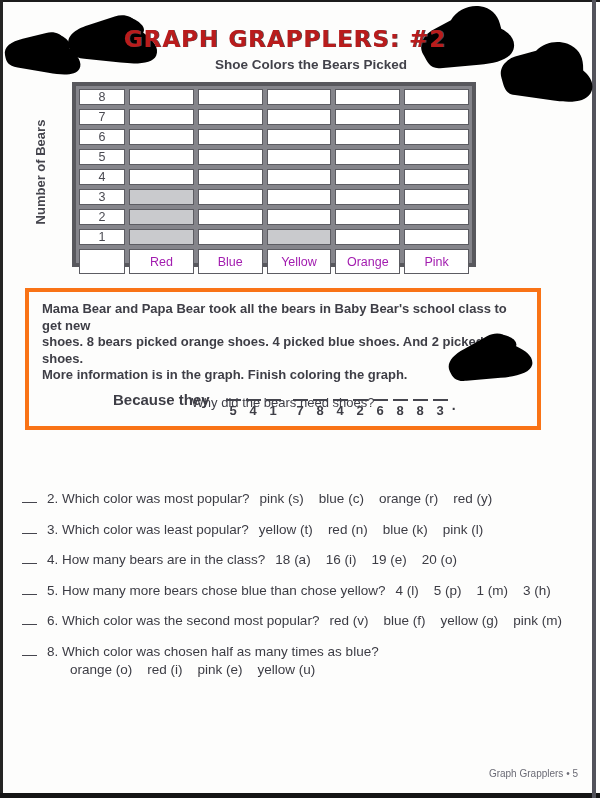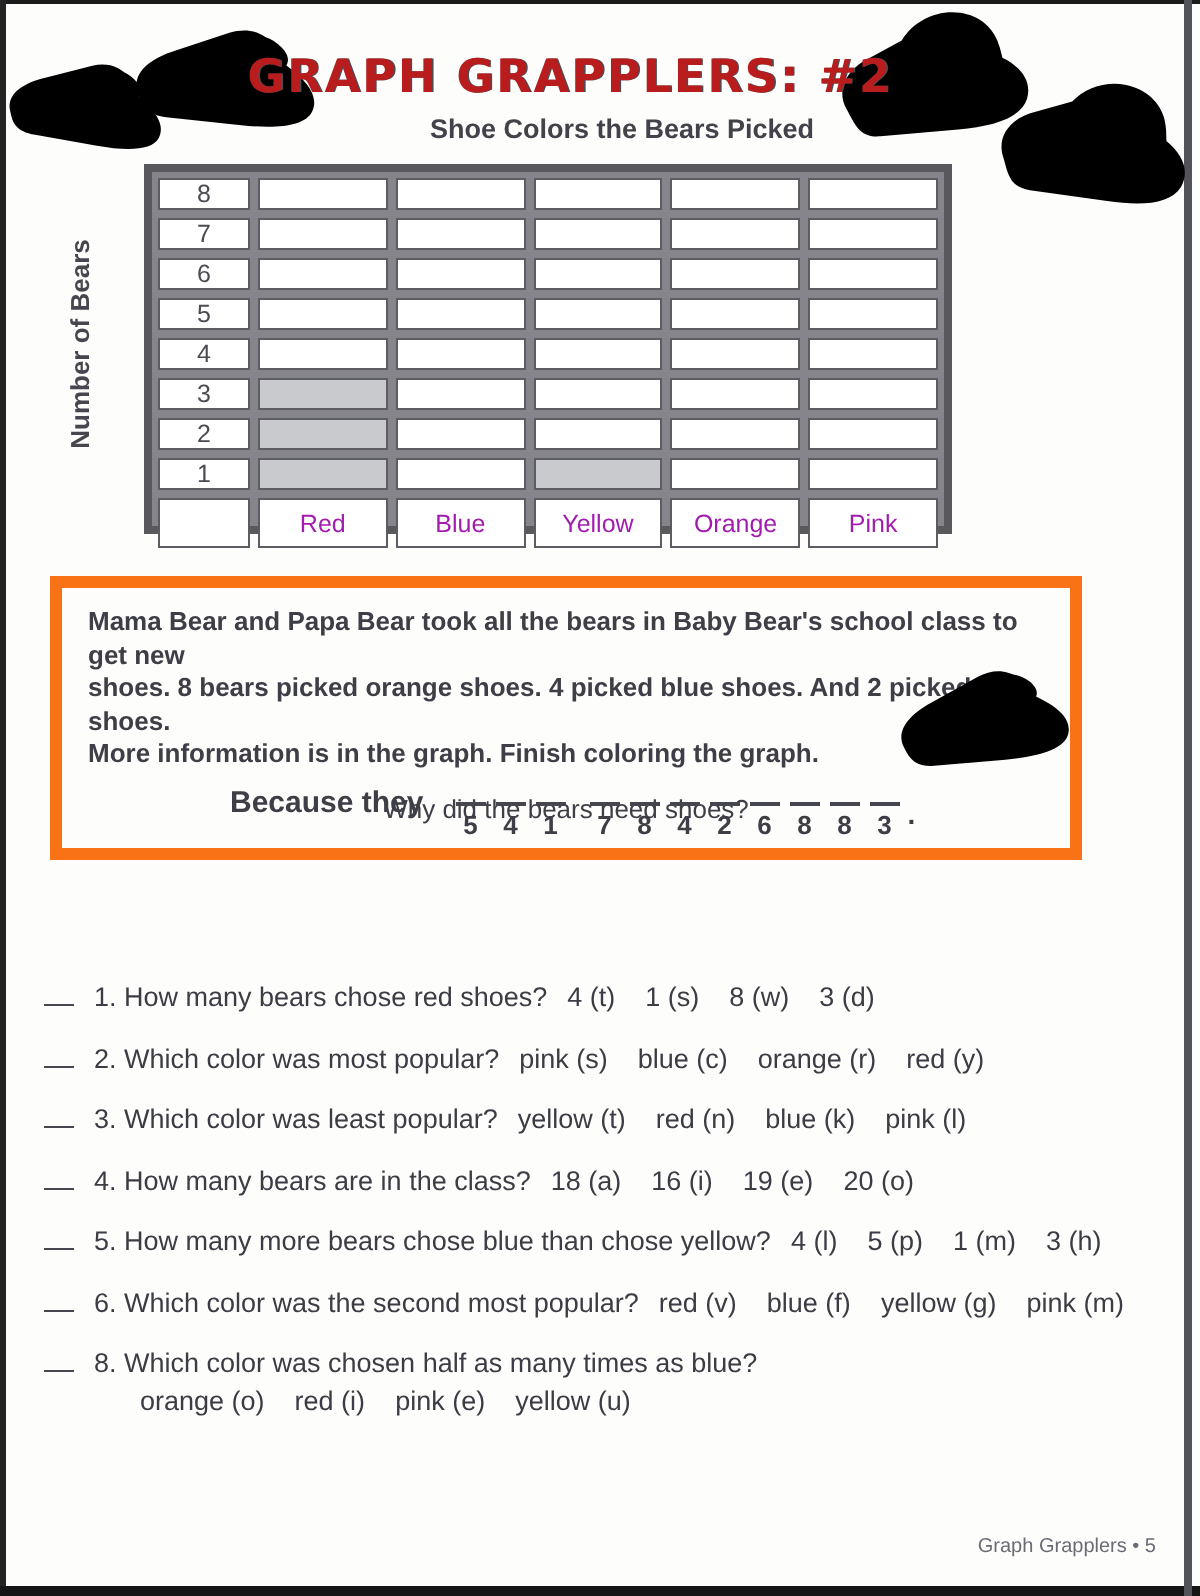--- a/index.html
+++ b/index.html
@@ -23,21 +23,21 @@
          border:4px solid #58585d;background:#85858b;display:grid;
          grid-template-columns:46px repeat(5,1fr);grid-template-rows:repeat(8,1fr) 25px;
          gap:4px;padding:3px;}
   .cell{background:#fff;border:1.5px solid #5c5c62;box-sizing:border-box;
         display:flex;align-items:center;justify-content:center;}
   .cell.shaded{background:#c9cacd;}
   .tick-cell{font-size:12.5px;color:#4a4a52;}
   .label-cell{font-size:12.5px;color:#a21caf;}
   
   .story-box{position:absolute;left:25px;top:288px;width:516px;height:142px;box-sizing:border-box;
-             border:6px solid #f97316;background:#fdfdfc;}
+             border:4px solid #f97316;background:#fdfdfc;}
   .story-par{margin:9px 10px 0 13px;font-size:13px;font-weight:bold;line-height:16.5px;color:#3e3e46;}
   .riddle-q{margin-top:11px;text-align:center;font-weight:normal;font-size:13px;color:#3e3e46;}
   .riddle-line{position:absolute;left:84px;top:88px;display:flex;align-items:center;}
   .because{font-weight:bold;font-size:15px;margin-right:16px;color:#3e3e46;}
   .blank-groups{display:flex;gap:12px;margin-top:19px;}
   .blank-group{display:flex;gap:5px;}
   .blank{width:15px;}
   .blank-line{height:2px;background:#46464e;}
   .blank-num{margin-top:2px;text-align:center;font-weight:bold;font-size:13px;color:#3e3e46;}
   .period{font-weight:bold;font-size:14px;margin-left:4px;margin-top:12px;}
@@ -220,23 +220,20 @@
         </div>
       <span class="period">.</span>
     </div>
     <svg class="shoe" style="left:413px;top:34px;transform:rotate(-5deg)" width="100" height="60" viewBox="0 0 120 72">
         <use href="#loafer"></use>
       </svg>
   </div>
 
   <div class="questions">
       <div class="q-row">
-        <div class="q-line"><span class="q-blank"></span><span class="q-text">1. How many bears chose red shoes?</span><span class="q-opts"><span class="q-opt">4 (t)</span><span class="q-opt">1 (s)</span><span class="q-opt">8 (w)</span><span class="q-opt">3 (d)</span></span></div>
-      </div>
-      <div class="q-row">
         <div class="q-line"><span class="q-blank"></span><span class="q-text">2. Which color was most popular?</span><span class="q-opts"><span class="q-opt">pink (s)</span><span class="q-opt">blue (c)</span><span class="q-opt">orange (r)</span><span class="q-opt">red (y)</span></span></div>
       </div>
       <div class="q-row">
         <div class="q-line"><span class="q-blank"></span><span class="q-text">3. Which color was least popular?</span><span class="q-opts"><span class="q-opt">yellow (t)</span><span class="q-opt">red (n)</span><span class="q-opt">blue (k)</span><span class="q-opt">pink (l)</span></span></div>
       </div>
       <div class="q-row">
         <div class="q-line"><span class="q-blank"></span><span class="q-text">4. How many bears are in the class?</span><span class="q-opts"><span class="q-opt">18 (a)</span><span class="q-opt">16 (i)</span><span class="q-opt">19 (e)</span><span class="q-opt">20 (o)</span></span></div>
       </div>
       <div class="q-row">
         <div class="q-line"><span class="q-blank"></span><span class="q-text">5. How many more bears chose blue than chose yellow?</span><span class="q-opts"><span class="q-opt">4 (l)</span><span class="q-opt">5 (p)</span><span class="q-opt">1 (m)</span><span class="q-opt">3 (h)</span></span></div>

